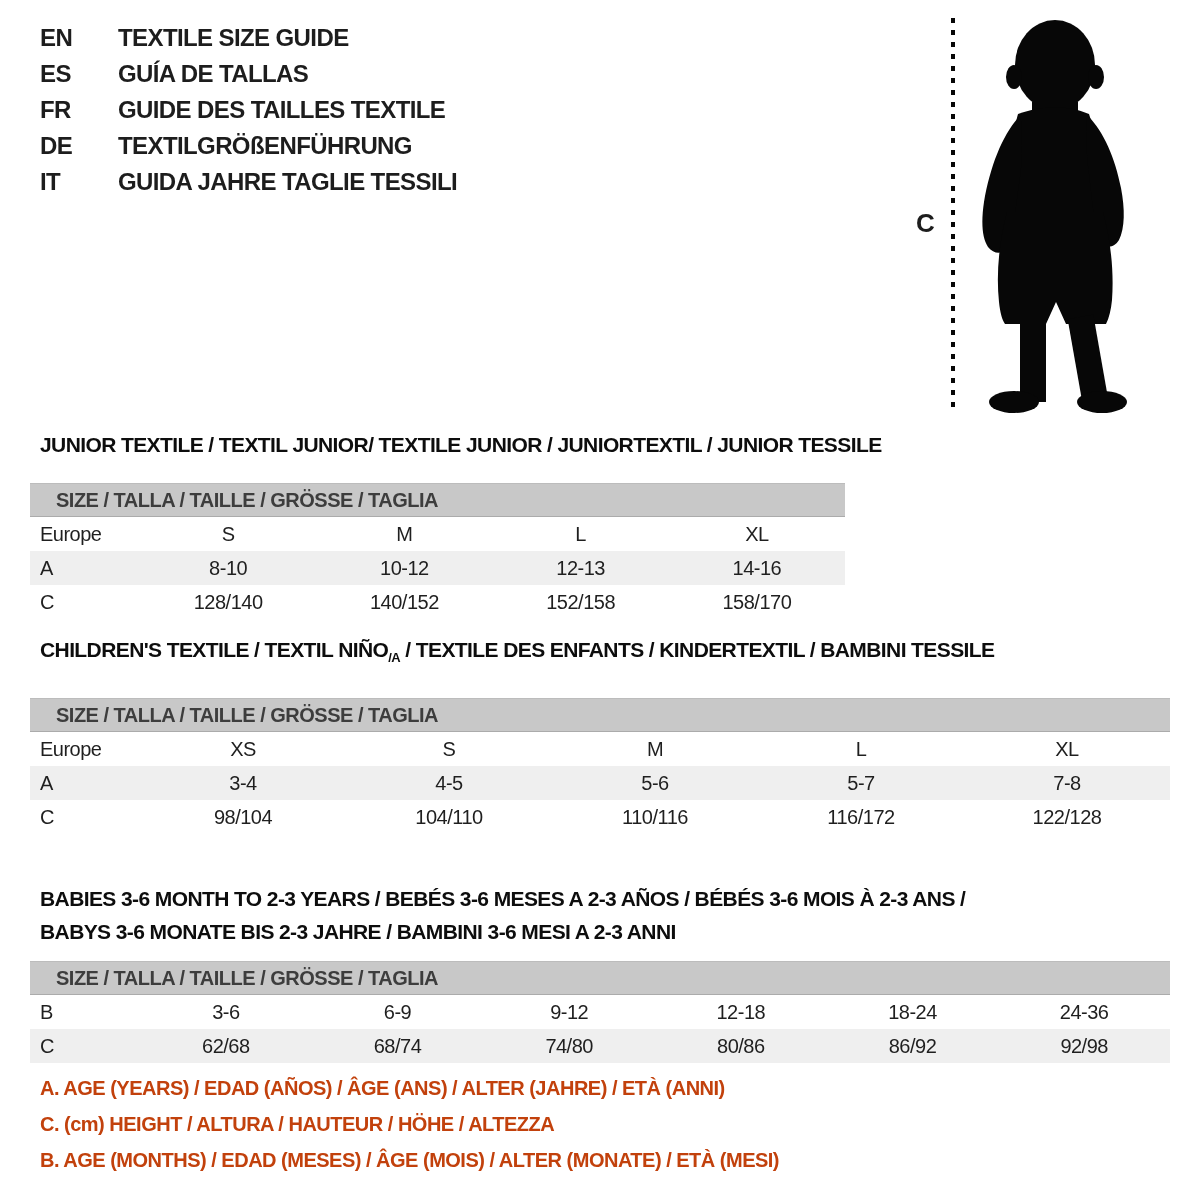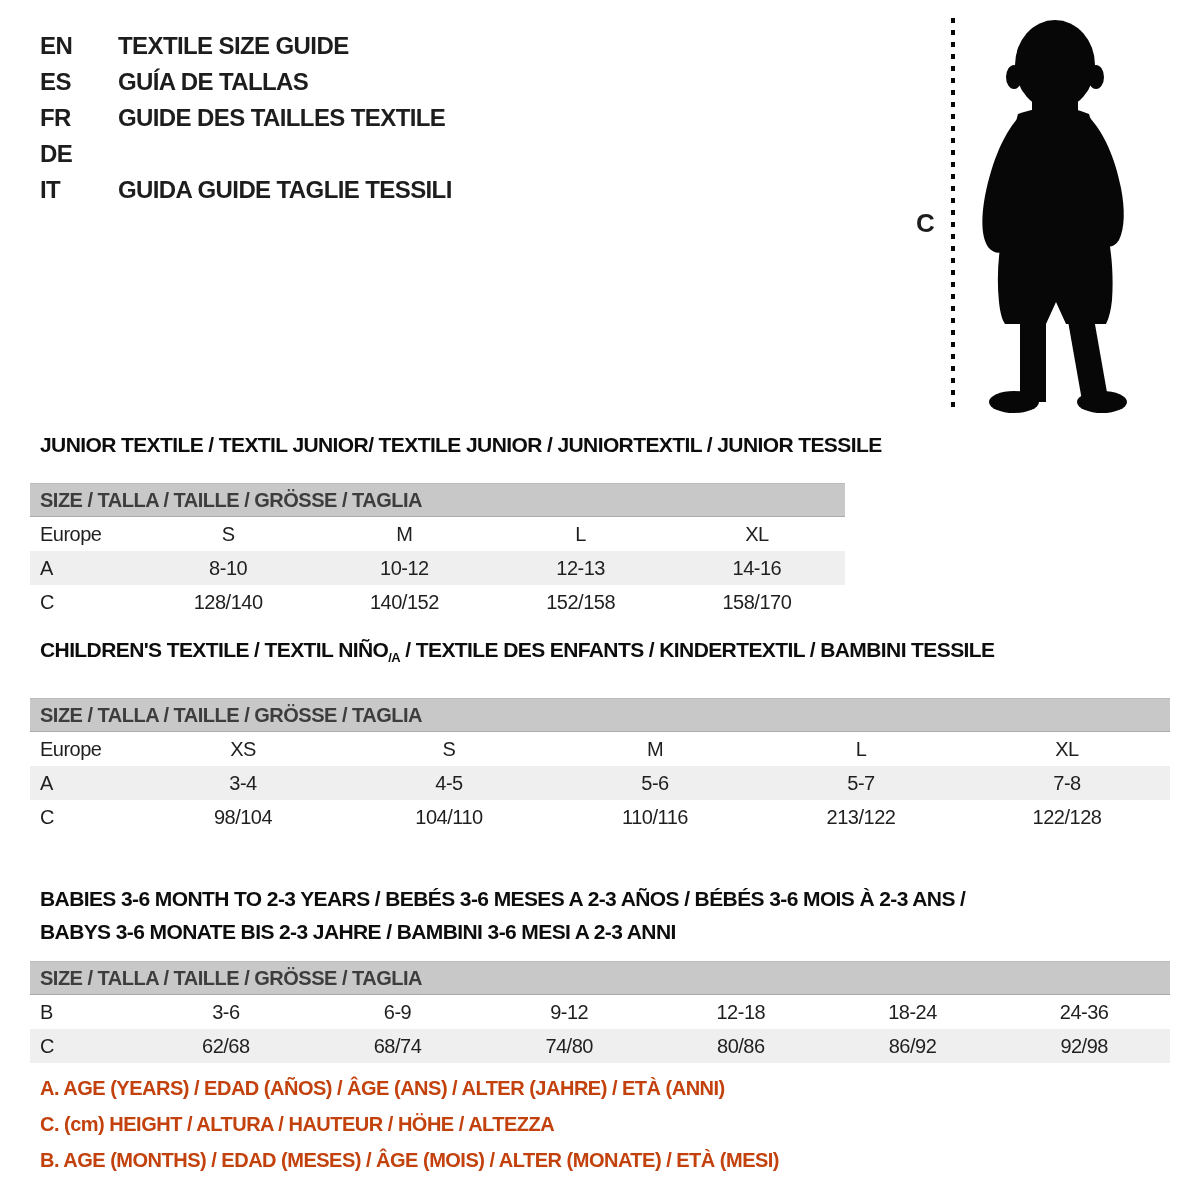--- a/index.html
+++ b/index.html
@@ -7,21 +7,21 @@
   .page{
     position:relative;
     width:1200px;height:1200px;
     background:#ffffff;
     overflow:hidden;
     font-family:"Liberation Sans", sans-serif;
     color:var(--text,#1d1d1d);
   }
   
   .lang-list{position:absolute;left:40px;top:24px;}
-  .lang-row{display:flex;height:36px;align-items:flex-end;}
+  .lang-row{display:flex;height:36px;align-items:flex-start;}
   .lang-code,.lang-title{
     font-weight:700;font-size:24px;letter-spacing:-0.6px;
     color:var(--text,#1d1d1d);white-space:nowrap;
   }
   .lang-code{width:78px;}
   
   .figure{position:absolute;left:900px;top:2px;width:280px;height:415px;}
   .c-label{
     position:absolute;left:16px;top:206px;
     font-weight:700;font-size:26px;letter-spacing:-0.5px;
@@ -43,21 +43,21 @@
   .subscript{font-size:13px;vertical-align:sub;font-weight:700;}
   .size-table{margin-left:30px;box-sizing:border-box;}
   .s1 .size-table{margin-top:27px;}
   .s2 .size-table{margin-top:29px;}
   .s3 .size-table{margin-top:13px;}
   .cols-4{width:815px;--cols:4;}
   .cols-5{width:1140px;--cols:5;}
   .cols-6{width:1140px;--cols:6;}
   .theader{
     height:34px;line-height:32px;box-sizing:border-box;
-    padding-left:10px;
+    padding-left:26px;
     background:var(--header-bar,#c8c8c8);
     border-top:1px solid #bcbcbc;border-bottom:1px solid #ababab;
     color:var(--bar-text,#3d3d3d);
     font-size:20px;font-weight:700;letter-spacing:-0.5px;
     white-space:nowrap;
   }
   .trow{
     display:grid;
     grid-template-columns:110px repeat(var(--cols),1fr);
     height:34px;align-items:center;
@@ -87,24 +87,25 @@
     <div class="lang-row">
       <span class="lang-code">ES</span>
       <span class="lang-title">GUÍA DE TALLAS</span>
     </div>
     <div class="lang-row">
       <span class="lang-code">FR</span>
       <span class="lang-title">GUIDE DES TAILLES TEXTILE</span>
     </div>
     <div class="lang-row">
       <span class="lang-code">DE</span>
+      <span class="lang-title">TEXTILGRÖßENFÜHRUNG</span>
     </div>
     <div class="lang-row">
       <span class="lang-code">IT</span>
-      <span class="lang-title">GUIDA GUIDE TAGLIE TESSILI</span>
+      <span class="lang-title">GUIDA JAHRE TAGLIE TESSILI</span>
     </div>
   </div>
 
   <div class="figure">
     <span class="c-label">C</span>
     <svg width="240" height="415" viewBox="0 0 240 415">
       <line class="dash" x1="13" y1="16" x2="13" y2="406" stroke-dasharray="5 7"></line>
       <g class="baby" transform="translate(28,0)">
         <ellipse cx="87" cy="63" rx="40" ry="45"></ellipse>
         <ellipse cx="46" cy="75" rx="8" ry="12"></ellipse>
@@ -177,21 +178,21 @@
             <div class="tcell">4-5</div>
             <div class="tcell">5-6</div>
             <div class="tcell">5-7</div>
             <div class="tcell">7-8</div>
           </div>
           <div class="trow">
             <div class="tcell label">C</div>
             <div class="tcell">98/104</div>
             <div class="tcell">104/110</div>
             <div class="tcell">110/116</div>
-            <div class="tcell">213/122</div>
+            <div class="tcell">116/172</div>
             <div class="tcell">122/128</div>
           </div>
         </div>
     </div>
   </section>
 
   <section class="size-section s3">
     <h2 class="section-title">
         <div class="title-line"><span>BABIES 3-6 MONTH TO 2-3 YEARS / BEBÉS 3-6 MESES A 2-3 AÑOS / BÉBÉS 3-6 MOIS À 2-3 ANS /</span></div>
         <div class="title-line"><span>BABYS 3-6 MONATE BIS 2-3 JAHRE / BAMBINI 3-6 MESI A 2-3 ANNI</span></div>

